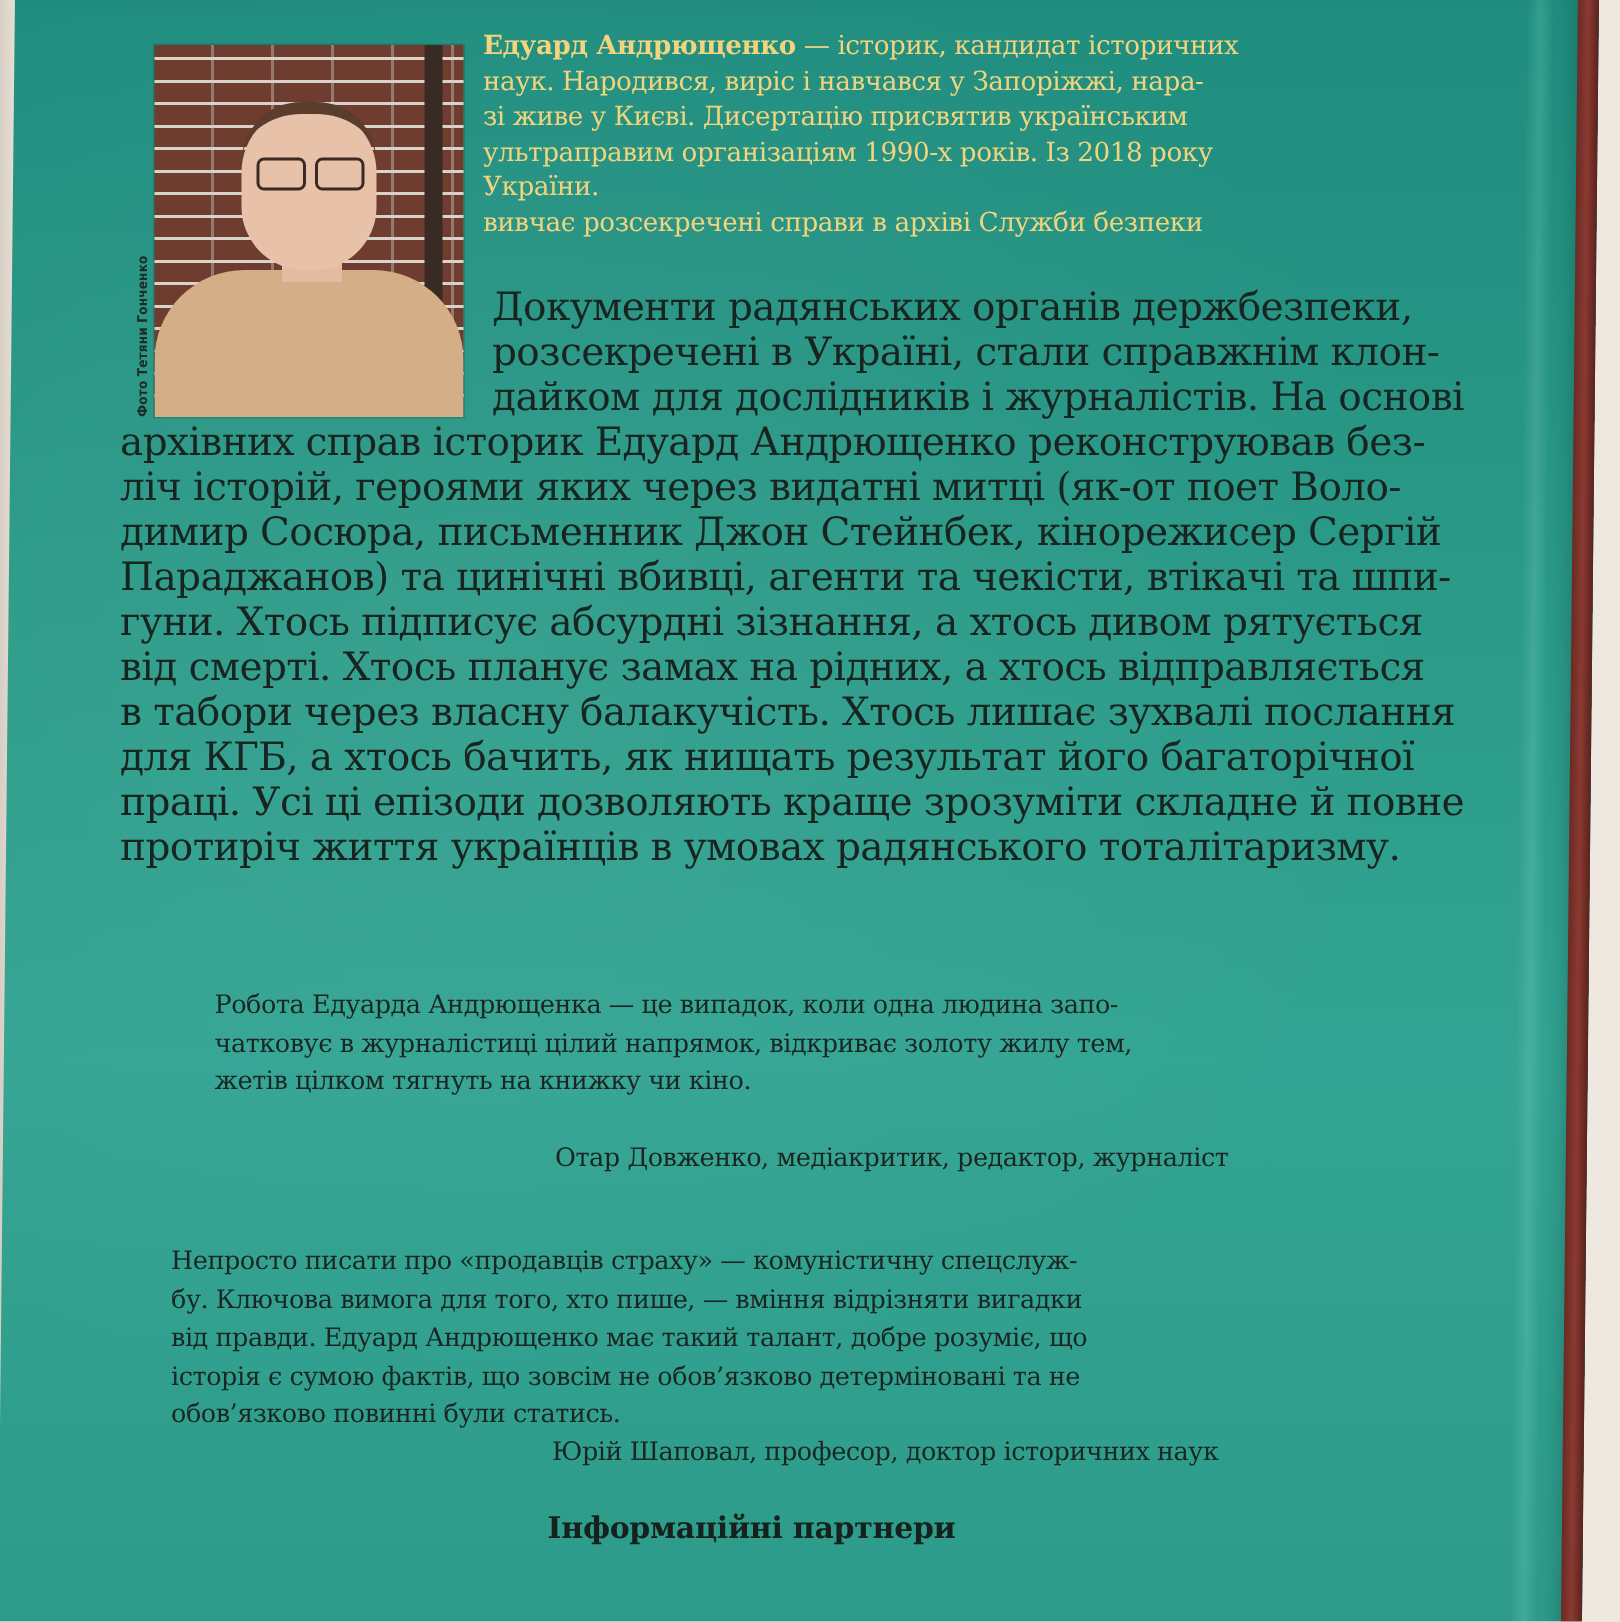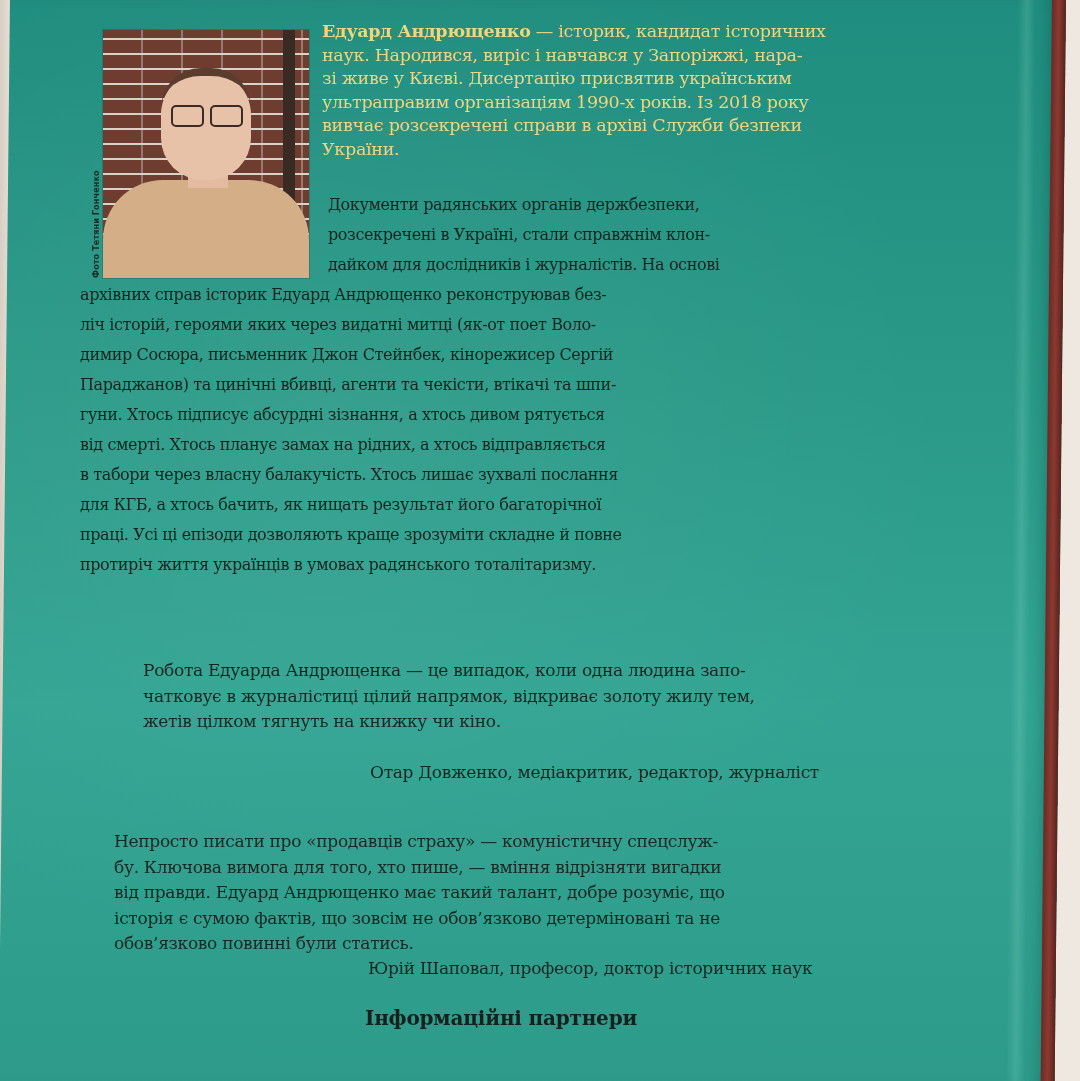--- a/index.html
+++ b/index.html
@@ -128,21 +128,21 @@
       font-size: 17.5px;
       line-height: 23.5px;
       color: #f2d47c;
       letter-spacing: -0.3px;
     }
     .bio b { font-weight: bold; }
 
     .body {
       position: absolute;
       font-family: "DejaVu Serif", serif;
-      font-size: 16px;
+      font-size: 26px;
       line-height: 30px;
       color: #18241f;
       letter-spacing: -0.4px;
       white-space: nowrap;
     }
     .body .line { display: block; }
 
     .quote {
       position: absolute;
       font-family: "DejaVu Serif", serif;
@@ -197,22 +197,22 @@
         </div>
     </div>
 
     <div class="photo-credit">Фото Тетяни Гонченко</div>
 
     <div class="bio">
       <div><b>Едуард Андрющенко</b><span> — історик, кандидат історичних</span></div>
       <div>наук. Народився, виріс і навчався у Запоріжжі, нара-</div>
       <div>зі живе у Києві. Дисертацію присвятив українським</div>
       <div>ультраправим організаціям 1990-х років. Із 2018 року</div>
+      <div>України.</div>
       <div>вивчає розсекречені справи в архіві Служби безпеки</div>
-      <div>України.</div>
     </div>
 
     <div class="body" style="left:328px; top:190px;">
       <span class="line">Документи радянських органів держбезпеки,</span>
       <span class="line">розсекречені в Україні, стали справжнім клон-</span>
       <span class="line">дайком для дослідників і журналістів. На основі</span>
     </div>
     <div class="body" style="left:80px; top:280px;">
       <span class="line">архівних справ історик Едуард Андрющенко реконструював без-</span>
       <span class="line">ліч історій, героями яких через видатні митці (як-от поет Воло-</span>

